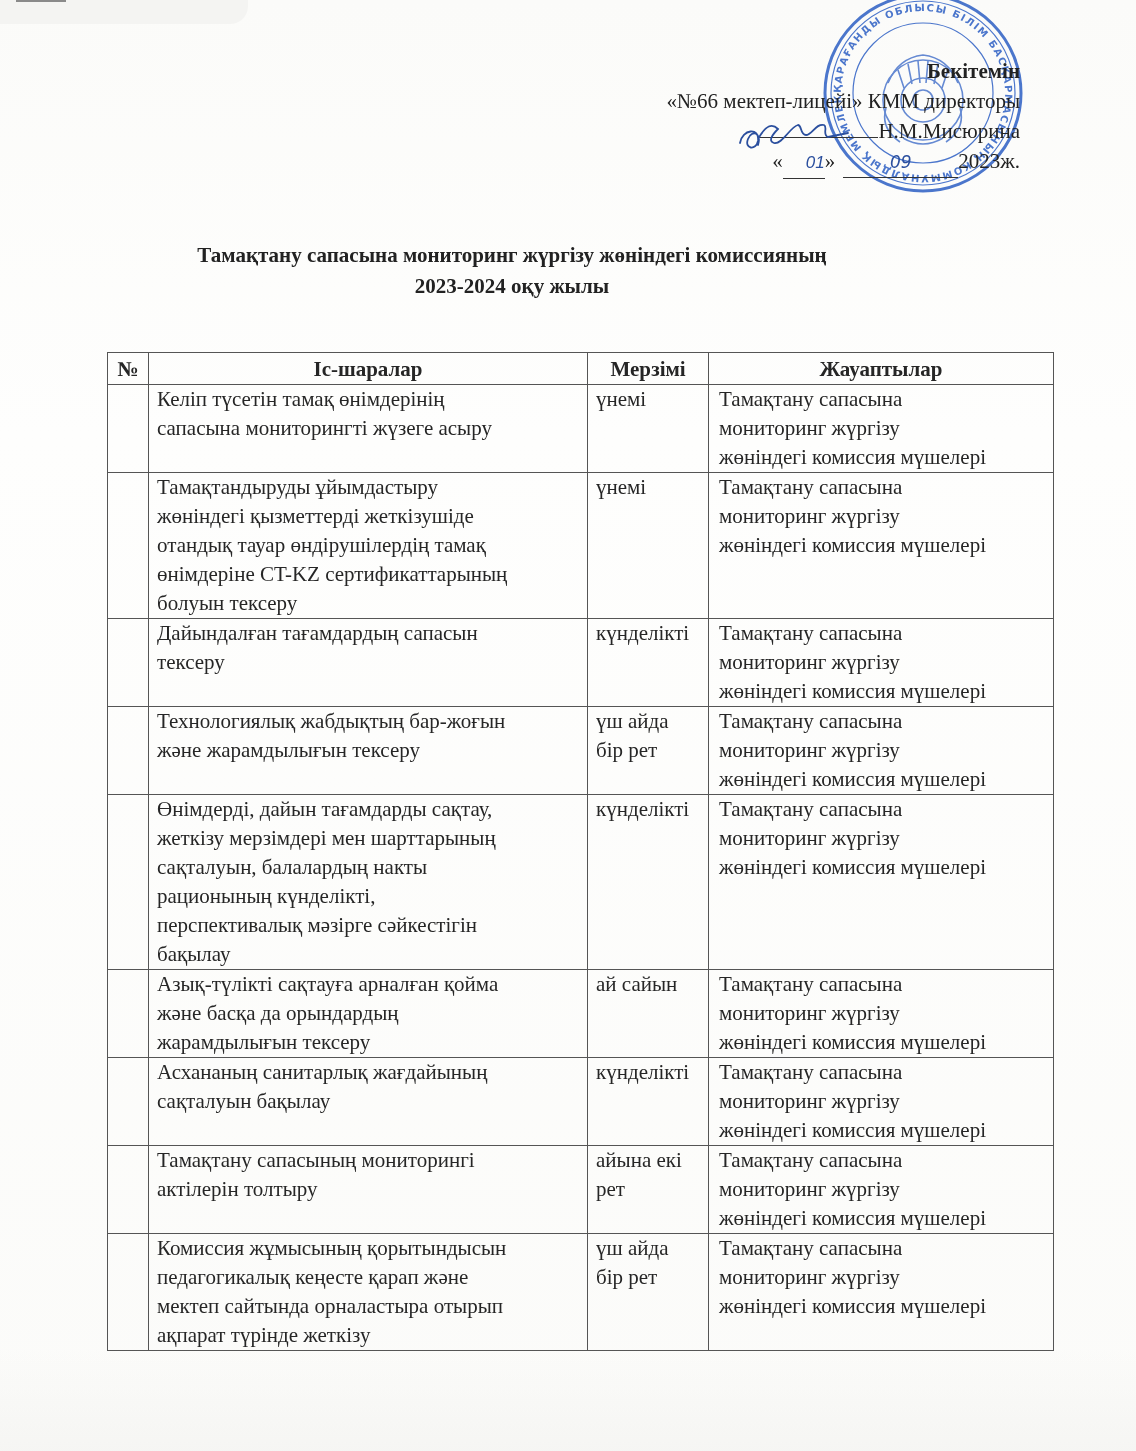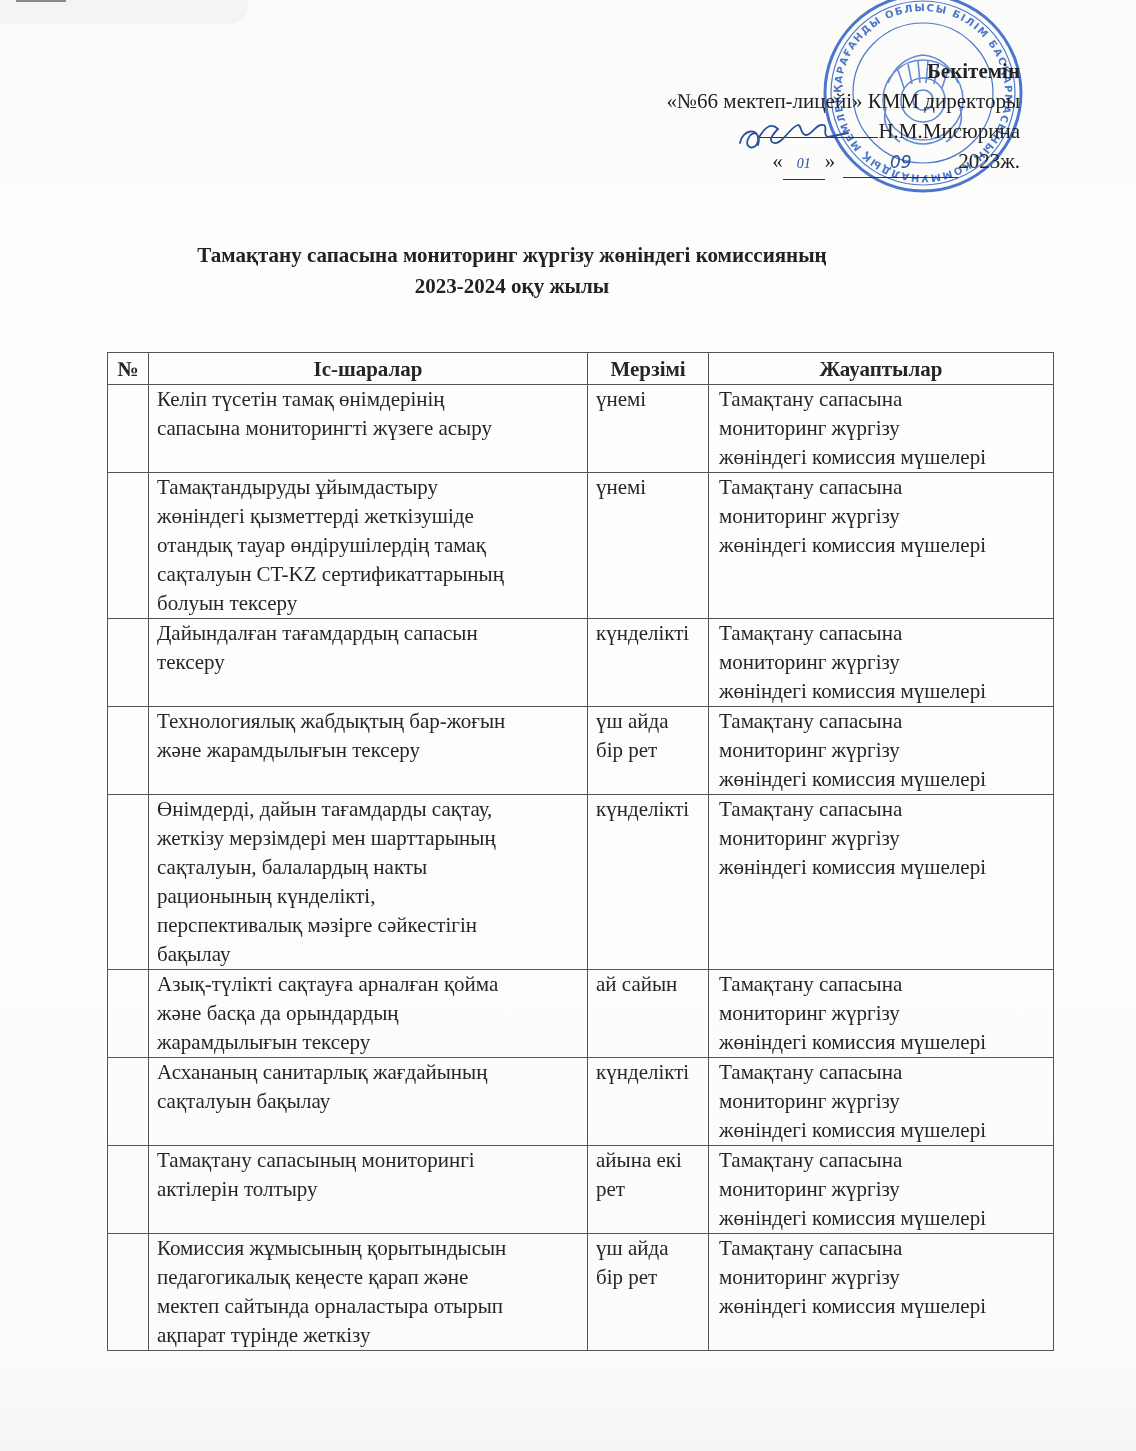--- a/index.html
+++ b/index.html
@@ -52,25 +52,24 @@
       width: 120px;
       border-bottom: 1.5px solid #333;
       height: 18px;
       vertical-align: baseline;
       position: relative;
     }
     .approval .date-day {
       display: inline-block;
       min-width: 42px;
       border-bottom: 1.5px solid #333;
-      text-align: center;
       color: #2b4f9e;
       font-style: italic;
-      font-family: Liberation Serif, serif;
-      font-size: 14px;
+      font-family: Liberation Sans, sans-serif;
+      font-size: 17px;
     }
     .approval .date-month {
       display: inline-block;
       min-width: 115px;
       border-bottom: 1.5px solid #333;
       text-align: center;
       color: #2b4f9e;
       font-style: italic;
       font-family: "DejaVu Sans", sans-serif;
       font-size: 17px;
@@ -221,21 +220,21 @@
             <div>мониторинг жүргізу</div>
             <div>жөніндегі комиссия мүшелері</div>
           </td>
         </tr>
         <tr>
           <td class="col-num"></td>
           <td class="col-act">
             <div>Тамақтандыруды ұйымдастыру</div>
             <div>жөніндегі қызметтерді жеткізушіде</div>
             <div>отандық тауар өндірушілердің тамақ</div>
-            <div>сақталуын CT-KZ сертификаттарының</div>
+            <div>өнімдеріне CT-KZ сертификаттарының</div>
             <div>болуын тексеру</div>
           </td>
           <td class="col-term term">
             <div>үнемі</div>
           </td>
           <td class="col-resp resp">
             <div>Тамақтану сапасына</div>
             <div>мониторинг жүргізу</div>
             <div>жөніндегі комиссия мүшелері</div>
           </td>

